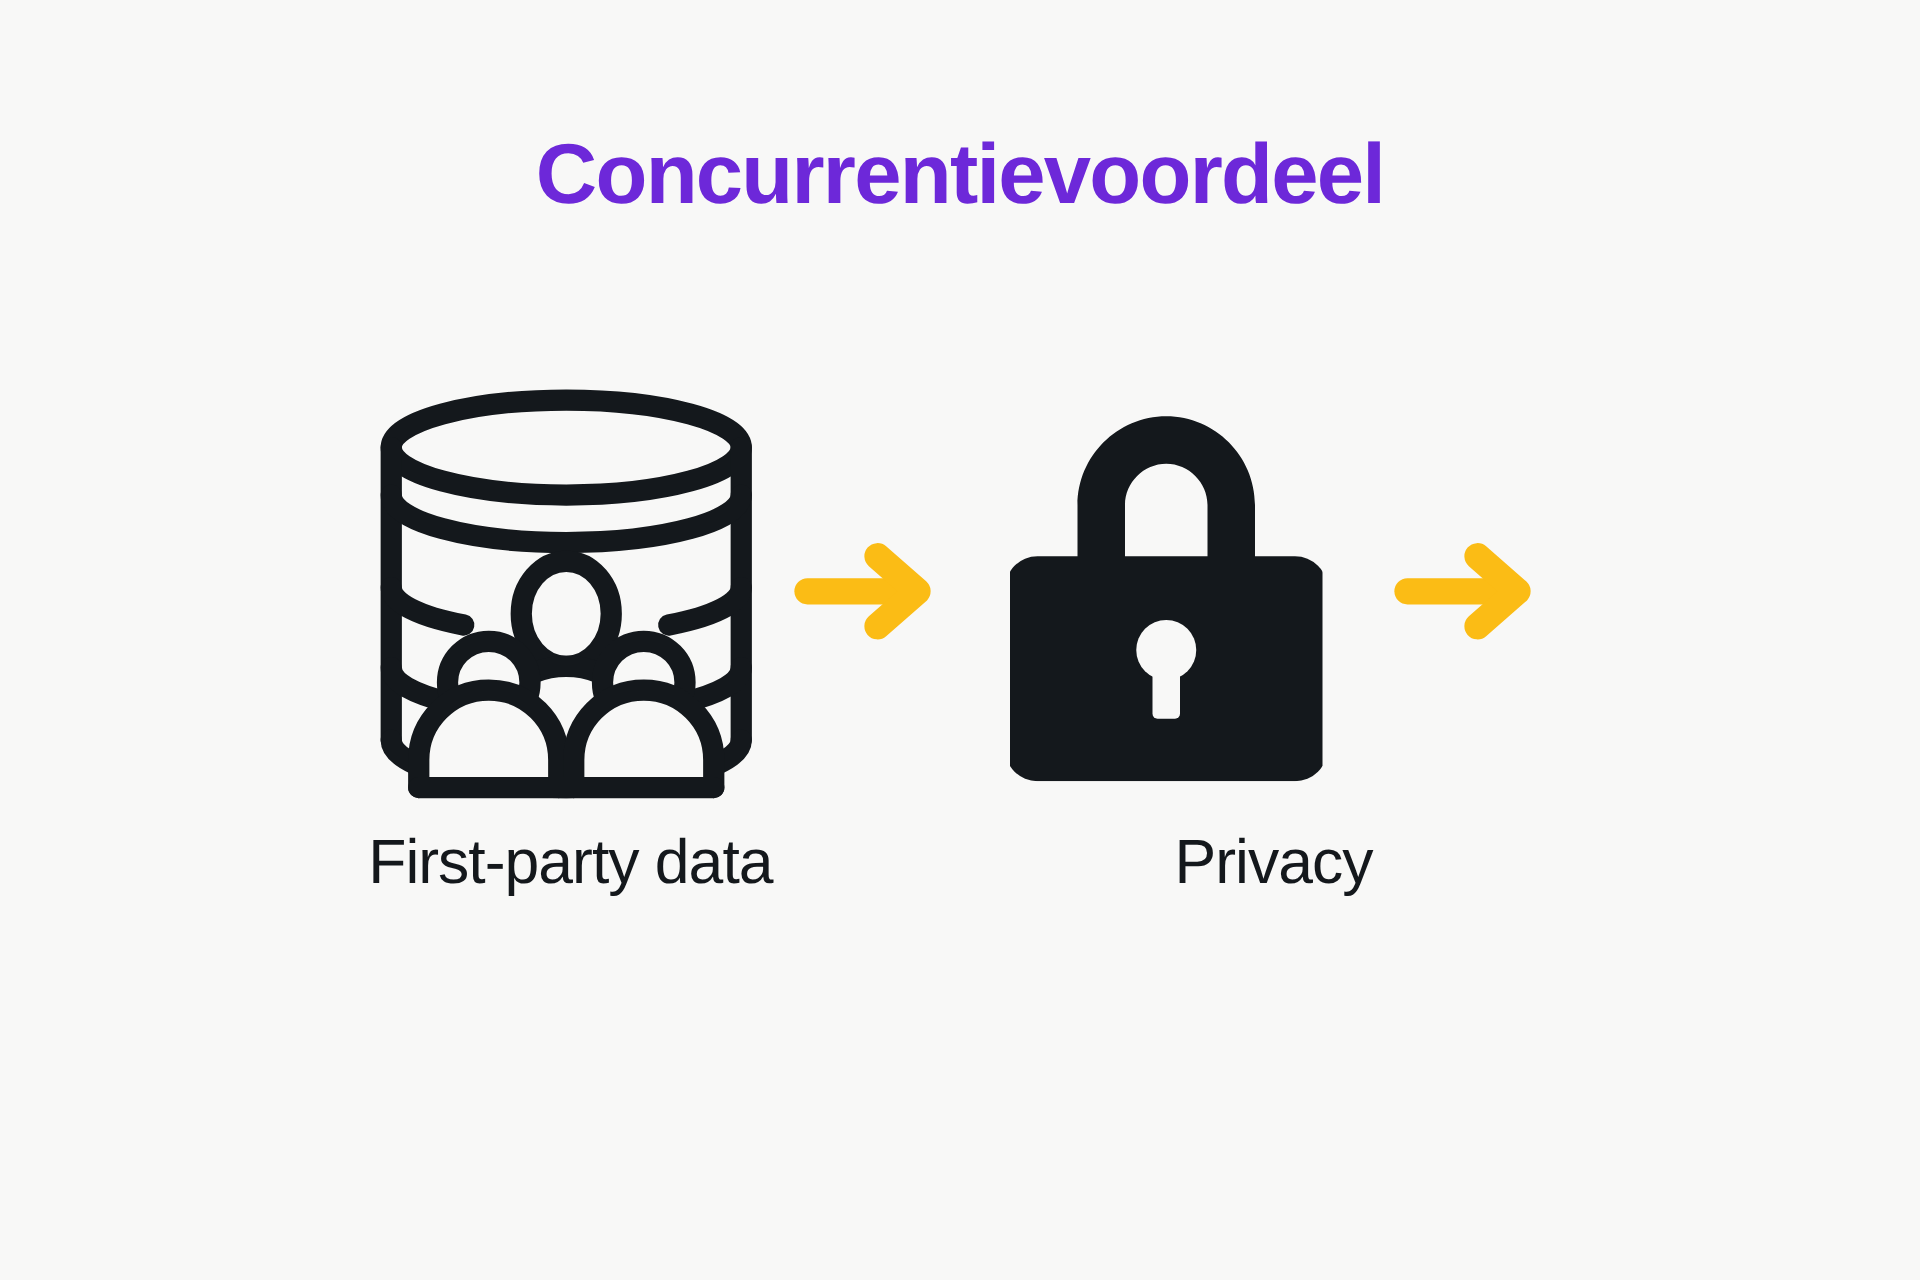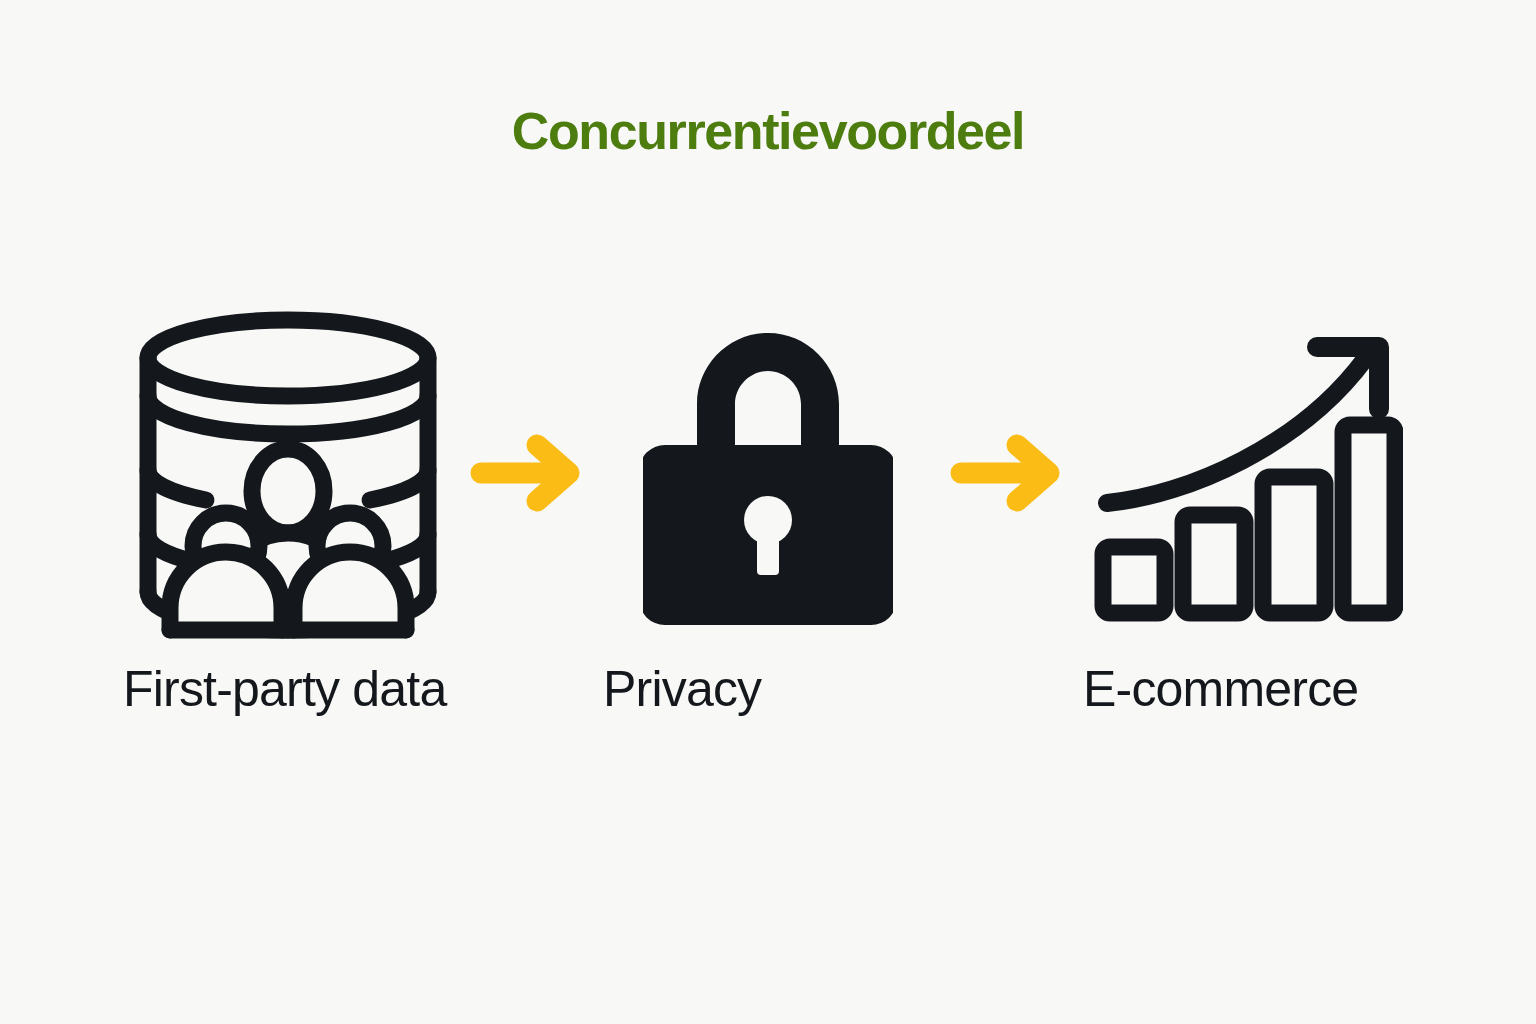--- a/index.html
+++ b/index.html
@@ -24,46 +24,46 @@
     box-sizing: border-box;
   }
 
   
   .title {
     position: absolute;
     left: 0;
     top: 104px;
     width: 1536px;
     text-align: center;
-    font-size: 52px;
+    font-size: 68px;
     font-weight: bold;
     letter-spacing: -1.4px;
     line-height: 1.05;
-    color: #4d7c0f;
+    color: #6d28d9;
     white-space: nowrap;
   }
 
   
   .flow {
     position: absolute;
     left: 0;
     top: 300px;
     width: 1536px;
     height: 400px;
     display: flex;
     flex-direction: row;
     align-items: flex-start;
     justify-content: center;
   }
 
   .step {
     width: 330px;
     display: flex;
     flex-direction: column;
-    align-items: flex-start;
+    align-items: flex-end;
   }
 
   .step-icon {
     height: 350px;
     width: 330px;
     display: flex;
     align-items: center;
     justify-content: center;
   }
 
@@ -179,33 +179,15 @@
       <div>
         <svg width="118" height="84" viewBox="0 0 118 84" aria-hidden="true">
           <g fill="none" stroke="#fbbc15" stroke-width="21" stroke-linecap="round" stroke-linejoin="round">
             <path d="M12 42 H96"></path>
             <path d="M68 14 L100 42 L68 70"></path>
           </g>
         </svg>
       </div>
     </div>
 
-    <div class="step">
-      <div class="step-icon">
-        <svg width="310" height="300" viewBox="0 0 310 300" aria-hidden="true">
-          <g fill="none" stroke="#14181c" stroke-width="17" stroke-linejoin="round" stroke-linecap="round">
-
-            <rect x="10" y="222" width="62" height="66" rx="7"></rect>
-            <rect x="90" y="190" width="62" height="98" rx="7"></rect>
-            <rect x="170" y="152" width="62" height="136" rx="7"></rect>
-            <rect x="250" y="100" width="52" height="188" rx="7"></rect>
-
-            <path d="M14 178 C96 170 208 120 272 34" stroke-width="18"></path>
-
-            <path d="M224 22 H286 V84" stroke-width="20"></path>
-          </g>
-        </svg>
-      </div>
-      <div class="step-label">E-commerce</div>
-    </div>
 
   </div>
 </div>
 
 </body></html>

